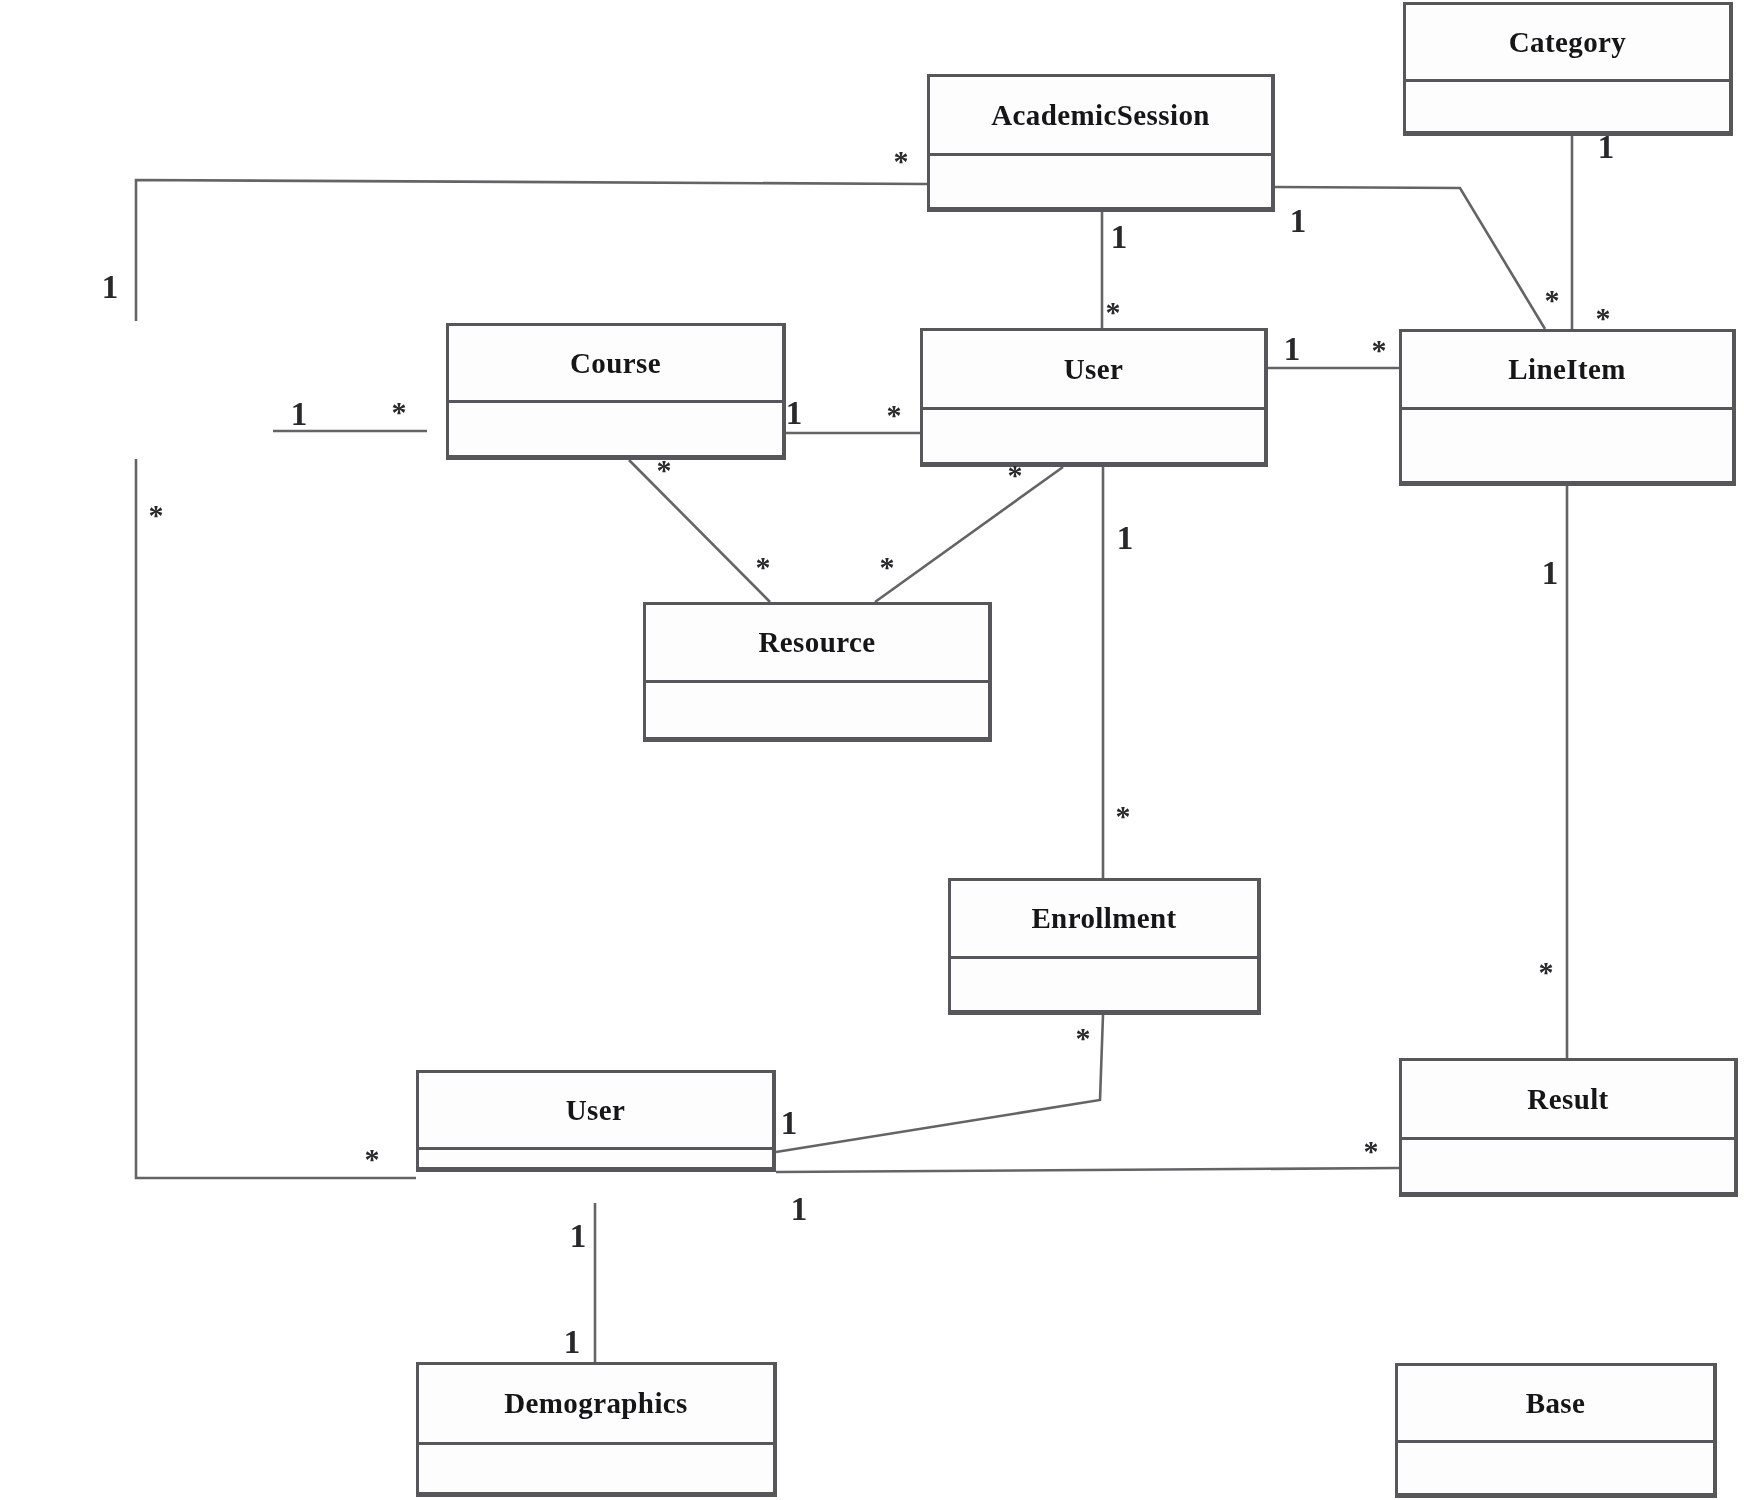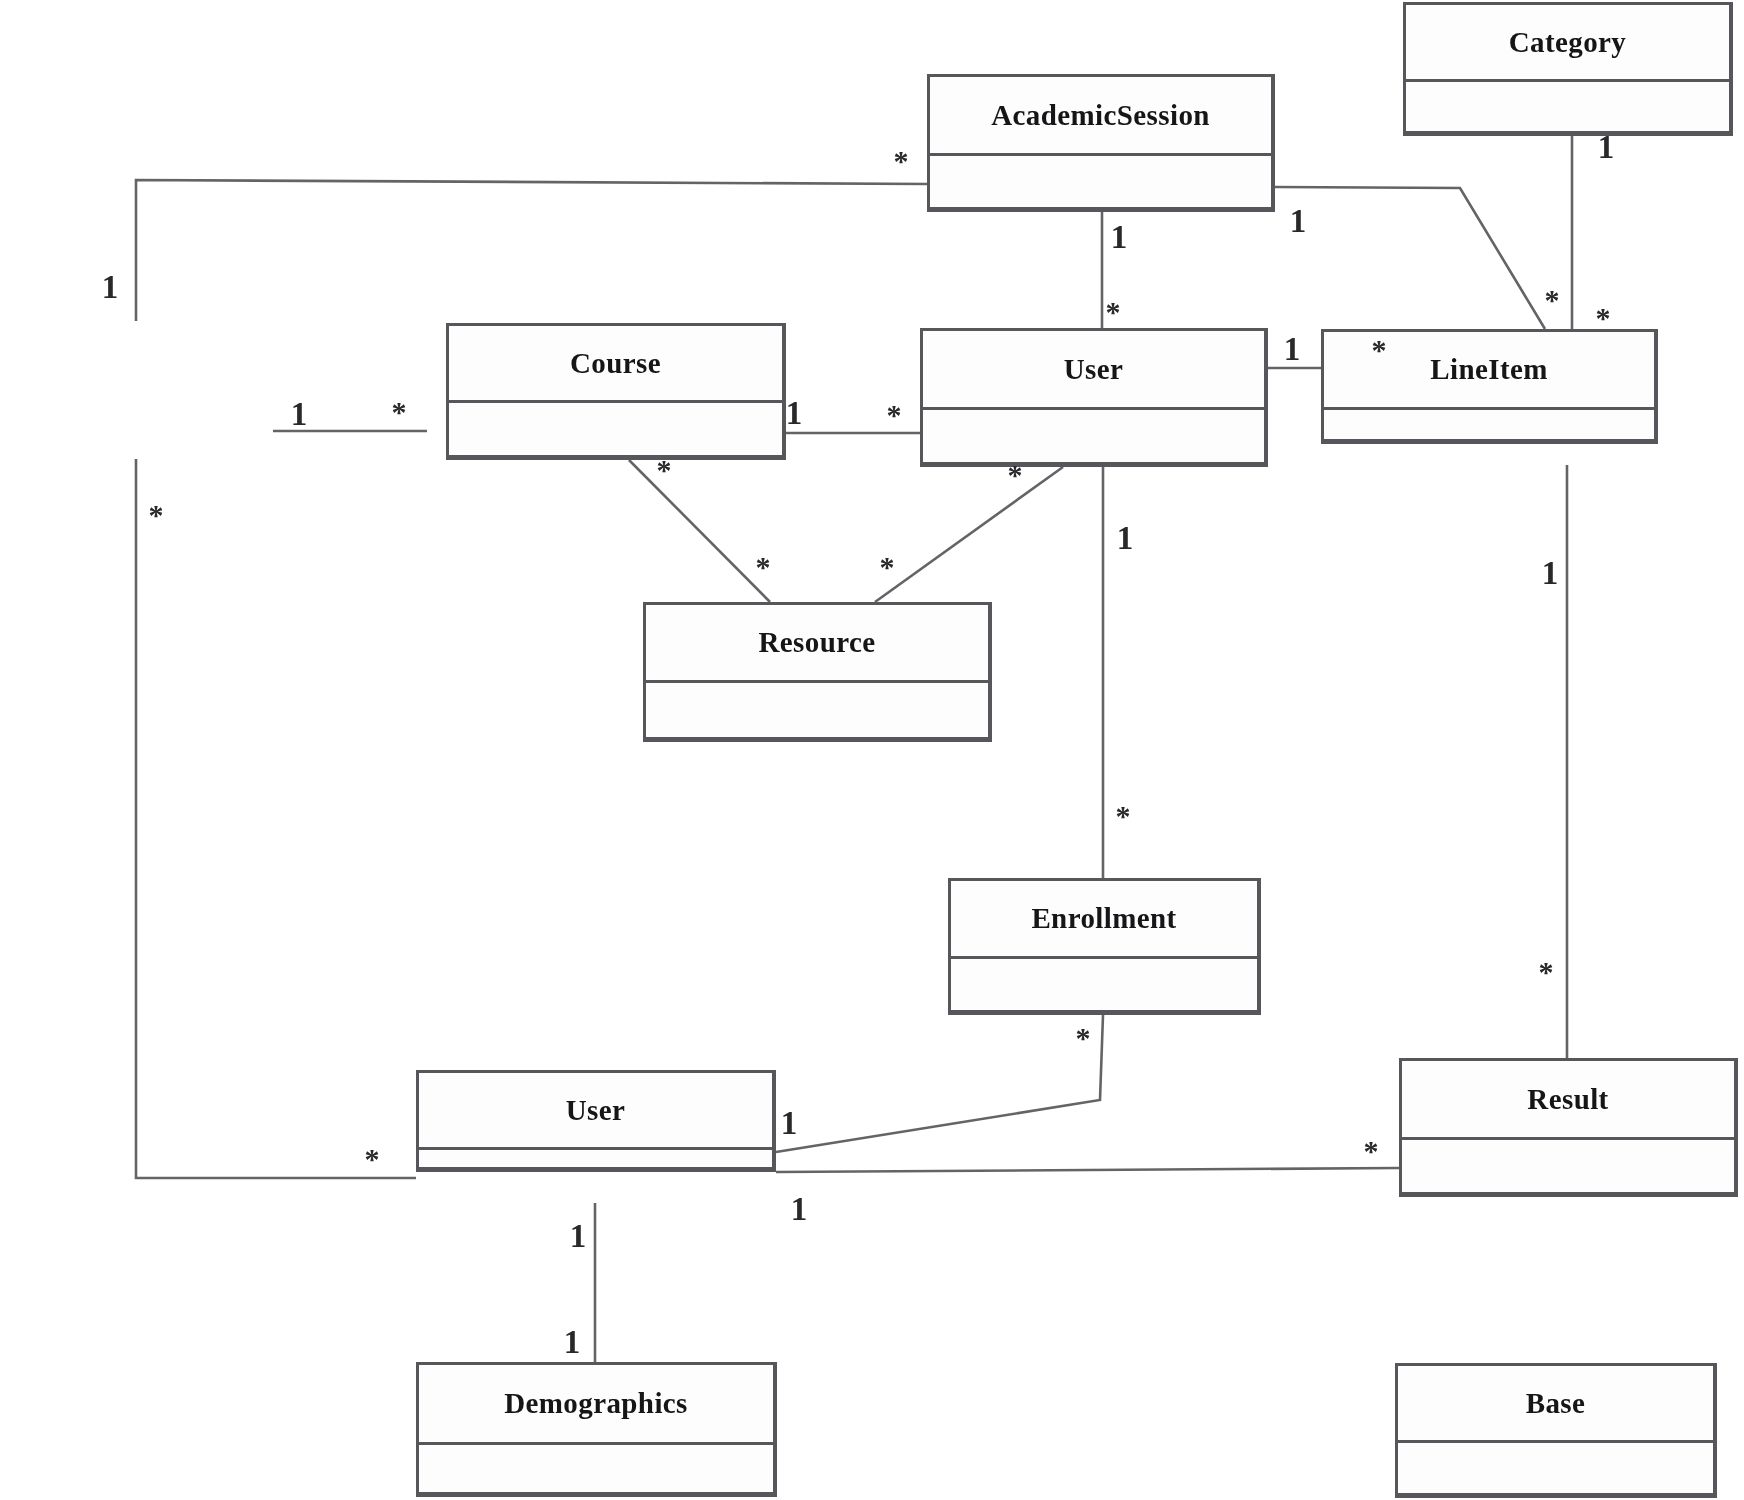--- a/index.html
+++ b/index.html
@@ -74,21 +74,21 @@
   <div class="uml-class" style="left:446px;top:323px;width:340px;height:137px">
     <div class="name" style="height:74px">Course</div>
     <div class="attrs"></div>
   </div>
 
   <div class="uml-class" style="left:920px;top:328px;width:348px;height:139px">
     <div class="name" style="height:76px">User</div>
     <div class="attrs"></div>
   </div>
 
-  <div class="uml-class" style="left:1321px;top:329px;width:337px;height:115px">
+  <div class="uml-class" style="left:1399px;top:329px;width:337px;height:157px">
     <div class="name" style="height:75px">LineItem</div>
     <div class="attrs"></div>
   </div>
 
   <div class="uml-class" style="left:643px;top:602px;width:349px;height:140px">
     <div class="name" style="height:75px">Resource</div>
     <div class="attrs"></div>
   </div>
 
   <div class="uml-class" style="left:948px;top:878px;width:313px;height:137px">

